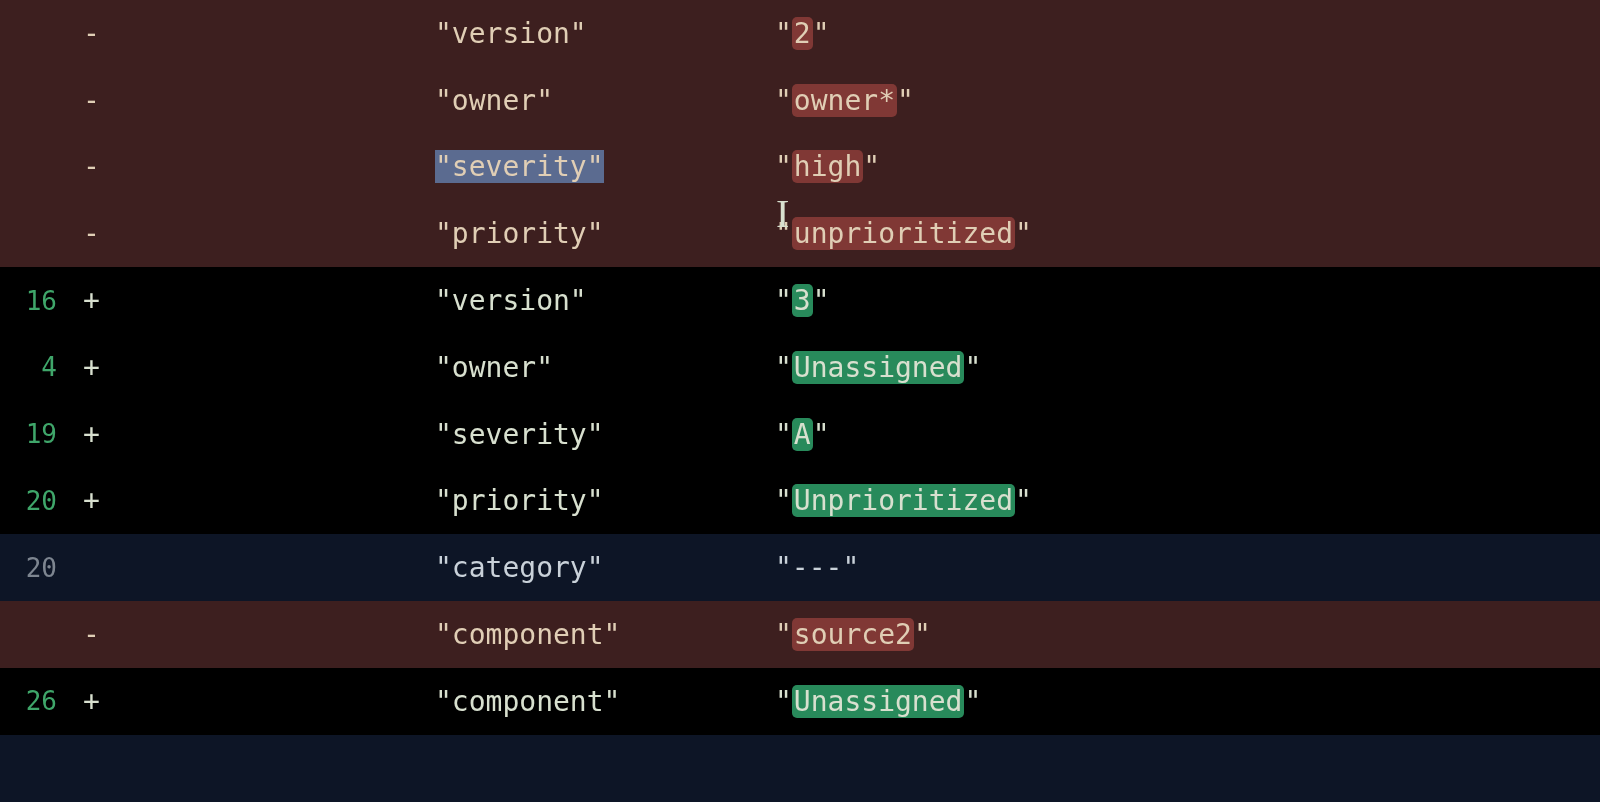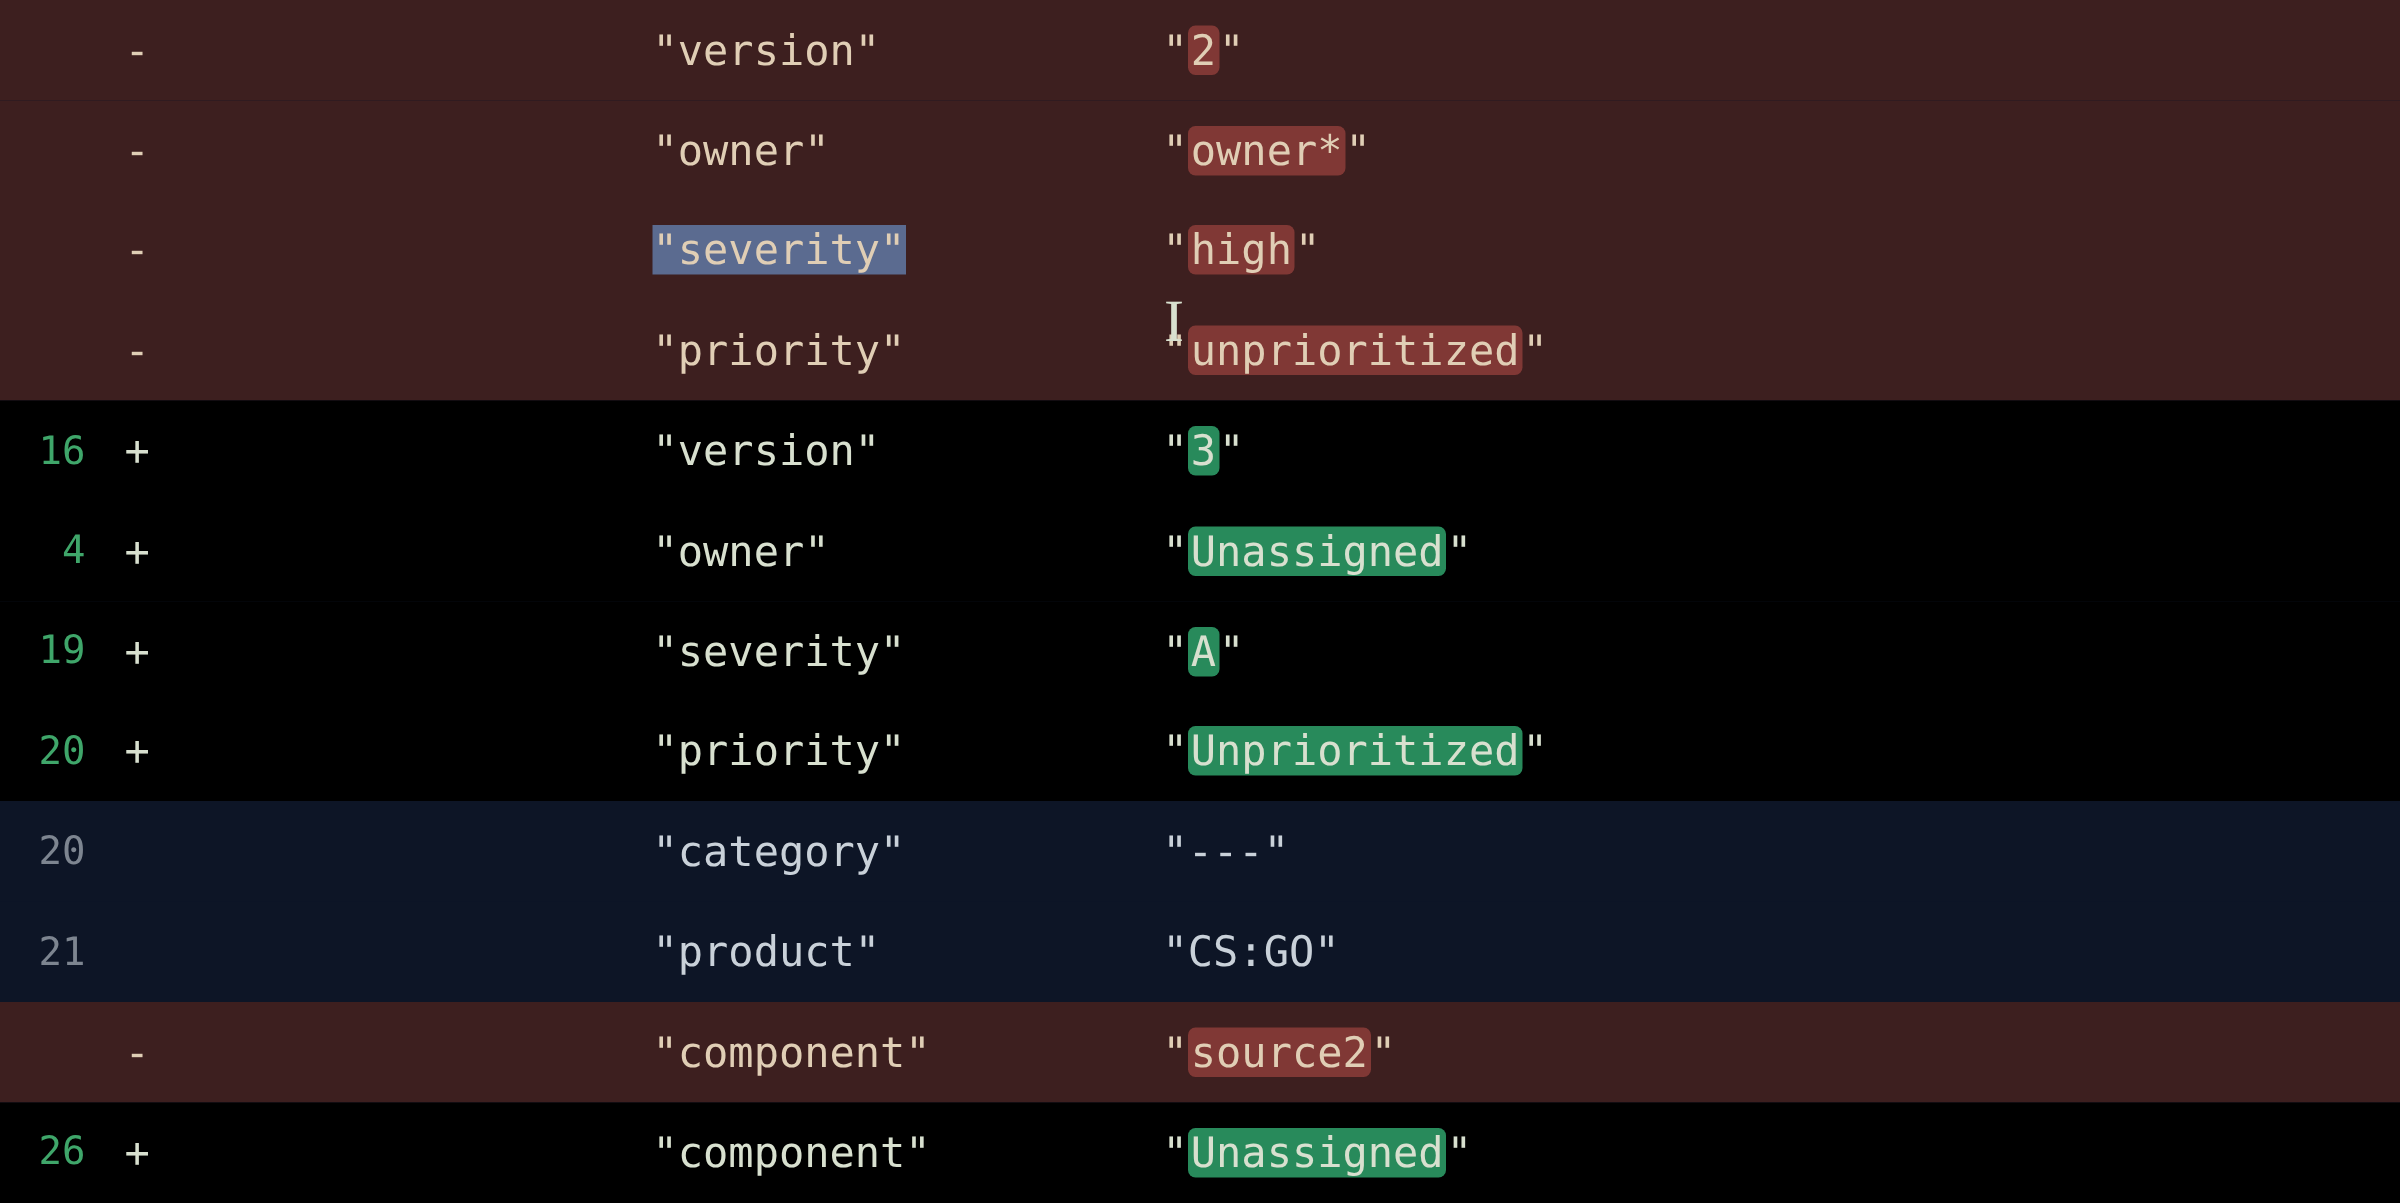--- a/index.html
+++ b/index.html
@@ -215,32 +215,20 @@
       <div class="content">
         <span class="sign tok"></span>
         <span class="key-col">
           <span class="tok">"category"</span>
         </span>
         <span class="val-col">
           <span class="tok">"---"</span>
         </span>
       </div>
     </div>
-    <div class="diff-line context">
-      <div class="gutter">21</div>
-      <div class="content">
-        <span class="sign tok"></span>
-        <span class="key-col">
-          <span class="tok">"product"</span>
-        </span>
-        <span class="val-col">
-          <span class="tok">"CS:GO"</span>
-        </span>
-      </div>
-    </div>
     <div class="diff-line removed">
       <div class="gutter"></div>
       <div class="content">
         <span class="sign tok">-</span>
         <span class="key-col">
           <span class="tok">"component"</span>
         </span>
         <span class="val-col">
           <span class="tok">"</span>
           <span class="tok hl-del">source2</span>

